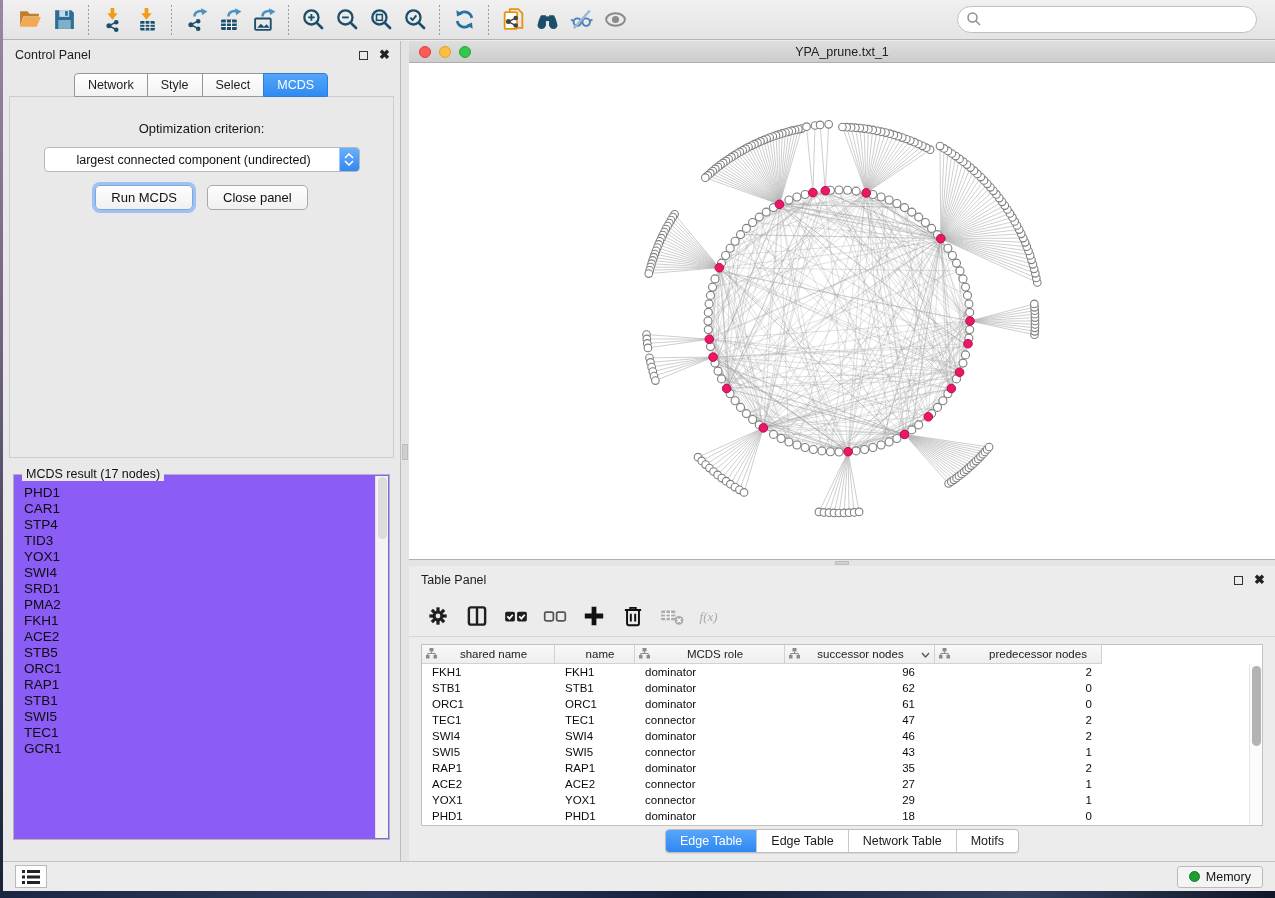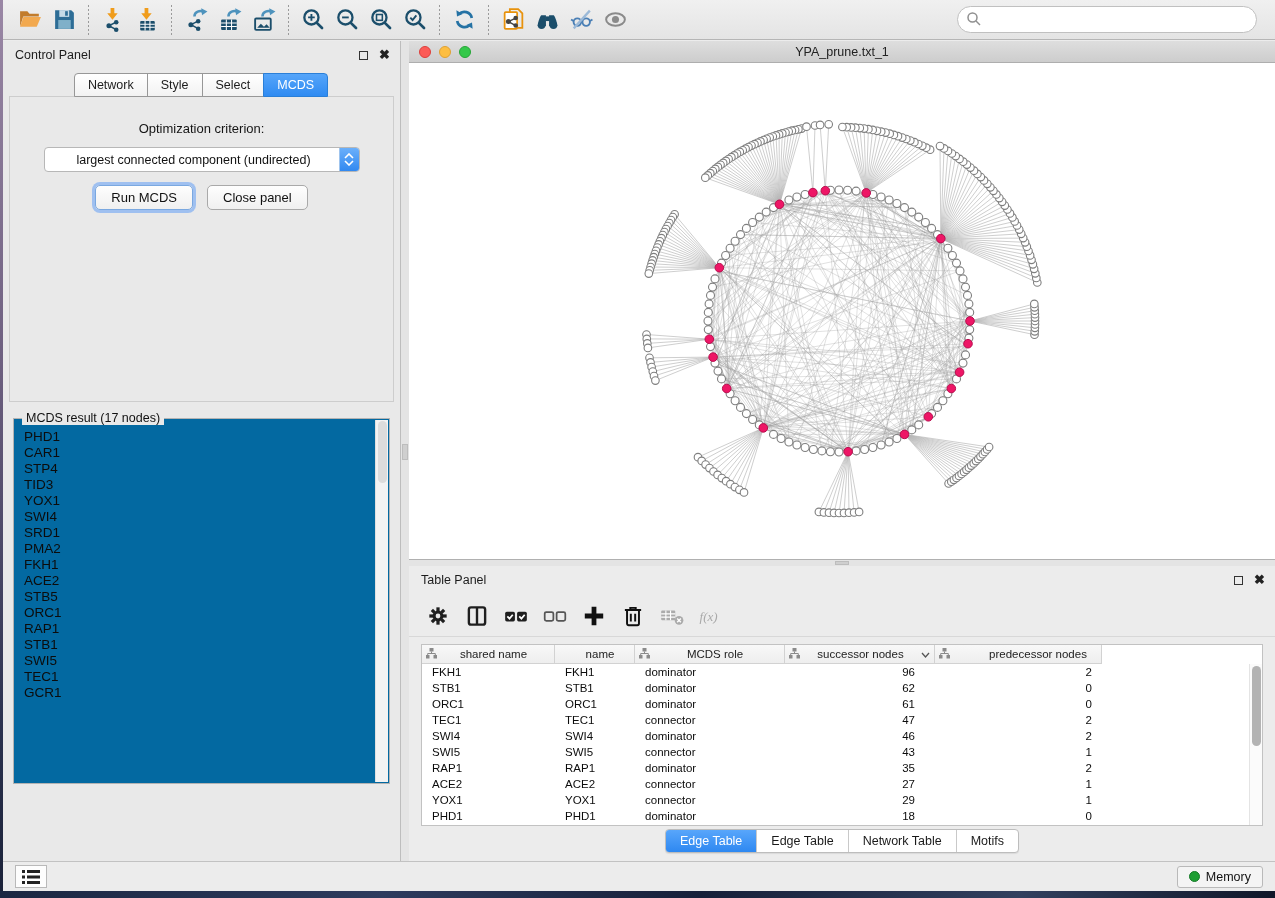--- a/index.html
+++ b/index.html
@@ -30,33 +30,33 @@
   .panel-head { height:24px; display:flex; align-items:center; padding:4px 10px 0 12px; }
   .panel-title { font-size:12.5px; color:#1c1c1c; }
   .panel-head-icons { margin-left:auto; display:flex; align-items:center; gap:11px; }
   .float-box { width:9px; height:9px; border:1.5px solid #333; display:inline-block; cursor:pointer; }
   .close-x { font-size:13px; font-weight:bold; color:#222; line-height:10px; cursor:pointer; }
   .cp-tabs { display:flex; justify-content:center; margin-top:8px; position:relative; z-index:2; }
   .cp-tab { border:1px solid #979797; background:linear-gradient(#ffffff,#f2f2f2); padding:4px 13px 4px;
     font-size:12.5px; color:#1c1c1c; margin-left:-1px; cursor:pointer; }
   .cp-tab:first-child { border-radius:4px 0 0 0; }
   .cp-tab.active { background:linear-gradient(#55a5fa,#2f8bf2); border-color:#2a7fd8; color:#fff; border-radius:0 4px 0 0; }
-  .cp-page { margin:-1px 6px 0; height:306px; border:1px solid #cdcdcd; background:#e9e9e9; text-align:center; }
+  .cp-page { margin:-1px 6px 0; height:362px; border:1px solid #cdcdcd; background:#e9e9e9; text-align:center; }
   .opt-label { margin-top:24px; font-size:13px; color:#151515; }
   .criterion-select { width:316px; height:25px; margin:11px auto 0; background:#fff; border:1px solid #b7b7b7;
     border-radius:4px; display:flex; align-items:center; cursor:pointer; overflow:hidden; }
   .criterion-select .val { flex:1; font-size:12.5px; color:#111; padding-left:4px; white-space:nowrap; }
   .stepper { width:20px; height:25px; background:linear-gradient(#6db1fb,#2f87f0); display:flex; flex-direction:column;
     align-items:center; justify-content:center; gap:1px; border-left:1px solid #9fc4ee; }
   .stepper svg { display:block; }
   .btn-row { margin-top:13px; display:flex; justify-content:center; gap:14px; }
   .push-btn { border:1px solid #a9a9a9; border-radius:5px; background:linear-gradient(#fefefe,#f0f0f0);
     font-size:13px; color:#111; padding:4px 15px; cursor:pointer; font-family:"Liberation Sans",sans-serif; }
   .push-btn.focus-ring { box-shadow:0 0 0 3px rgba(110,165,245,.6); border-color:#7aa8e0; }
-  .mcds-fieldset { margin:16px 10px 0; border:1px solid #b3b3b3; background:#0369a1; height:366px;
+  .mcds-fieldset { margin:16px 10px 0; border:1px solid #b3b3b3; background:#8b5cf6; height:366px;
     position:relative; text-align:left; }
   .mcds-legend { position:absolute; top:-8px; left:8px; background:#e9e9e9; padding:0 4px; font-size:12.5px; color:#111; }
   .mcds-list { position:absolute; inset:1px 14px 1px 1px; overflow:hidden; padding:9px 9px 0; }
   .mcds-item { font-size:13.5px; line-height:16px; color:#0c0c0c; cursor:default; }
   .mcds-scroll { position:absolute; top:1px; right:1px; bottom:1px; width:13px; background:#f3f3f3; border-left:1px solid #e0e0e0; }
   .mcds-thumb { position:absolute; top:1px; left:1.5px; width:9px; height:62px; border-radius:5px; background:#dcdcdc; }
 
   
   .v-split { width:8px; background:#e4e4e4; position:relative; cursor:col-resize; }
   .v-split .grip { position:absolute; top:403px; left:1px; width:6px; height:16px; background:#cfcfcf; border:1px solid #bdbdbd; }

